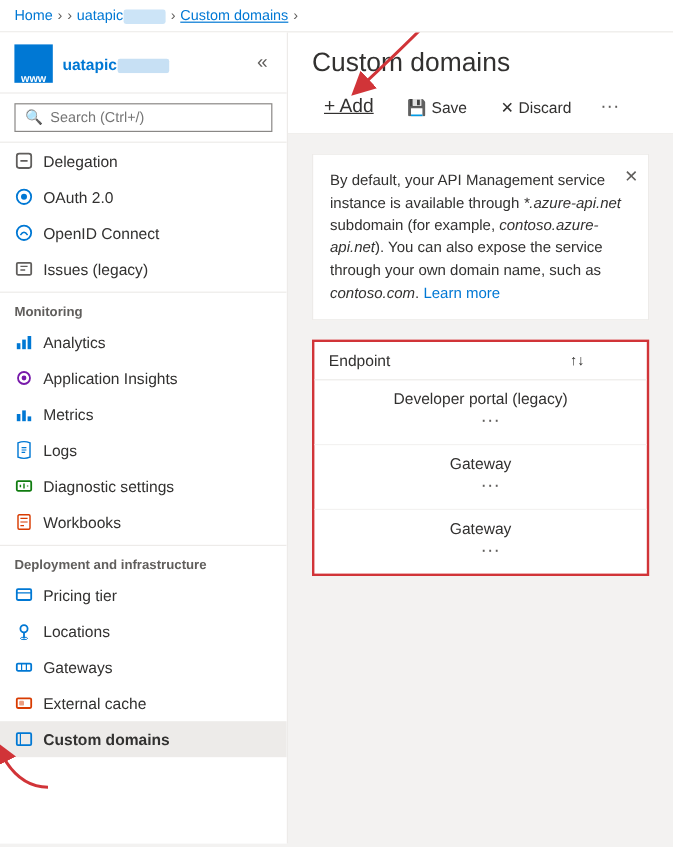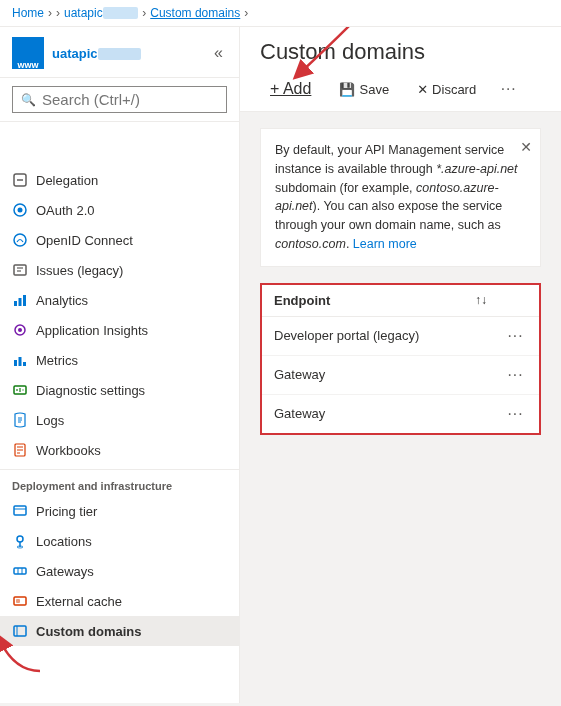--- a/index.html
+++ b/index.html
@@ -87,30 +87,29 @@
       display: flex;
       align-items: center;
       border: 1px solid #8a8886;
       padding: 4px 8px;
       gap: 6px;
       background: #fff;
     }
     .search-input-wrapper input {
       border: none;
       outline: none;
-      font-size: 15px;
+      font-size: 12px;
       color: #605e5c;
       width: 100%;
     }
     .search-icon { color: #605e5c; font-size: 12px; }
 
     .sidebar-scroll {
       overflow-y: auto;
       flex: 1;
-      margin-top: 43px;
     }
 
     .sidebar-item {
       display: flex;
       align-items: center;
       gap: 8px;
       padding: 7px 12px;
       cursor: pointer;
       color: #323130;
       font-size: 13px;
@@ -205,37 +204,38 @@
     .table-container {
       background: #fff;
       border: 2px solid #d13438;
       font-size: 13px;
     }
     .table-header {
       display: flex;
       align-items: center;
       padding: 8px 12px;
       border-bottom: 1px solid #edebe9;
-      font-weight: 700;
+      font-weight: 400;
       color: #323130;
     }
     .table-header .col-endpoint { flex: 1; }
     .table-header .col-sort {
       display: flex;
       align-items: center;
       gap: 2px;
       color: #323130;
     }
     .table-header .col-actions { width: 40px; }
 
     .table-row {
       display: flex;
       align-items: center;
       padding: 8px 12px;
       border-bottom: 1px solid #f3f2f1;
+      flex-direction: column;
     }
     .table-row:last-child { border-bottom: none; }
     .table-row .col-endpoint { flex: 1; color: #323130; }
     .table-row .col-sort { width: 30px; }
     .table-row .col-actions {
       width: 40px;
       display: flex;
       align-items: center;
       justify-content: flex-end;
     }
@@ -317,20 +317,21 @@
         <div class="item-icon">
           <svg width="16" height="16" viewBox="0 0 16 16">
               <rect x="2" y="3" width="12" height="10" rx="1" fill="none" stroke="#605e5c" stroke-width="1.5"></rect>
               <line x1="5" y1="6" x2="11" y2="6" stroke="#605e5c" stroke-width="1.2"></line>
               <line x1="5" y1="9" x2="9" y2="9" stroke="#605e5c" stroke-width="1.2"></line>
             </svg>
         </div>
         <span>Issues (legacy)</span>
       </div>
 
+      <div class="sidebar-section-label">Monitoring</div>
 
       <div class="sidebar-item">
         <div class="item-icon">
           <svg width="16" height="16" viewBox="0 0 16 16">
               <rect x="2" y="9" width="3" height="5" fill="#0078d4"></rect>
               <rect x="6.5" y="6" width="3" height="8" fill="#0078d4"></rect>
               <rect x="11" y="3" width="3" height="11" fill="#0078d4"></rect>
             </svg>
         </div>
         <span>Analytics</span>
@@ -346,42 +347,42 @@
       </div>
       <div class="sidebar-item">
         <div class="item-icon">
           <svg width="16" height="16" viewBox="0 0 16 16">
               <rect x="2" y="8" width="3" height="6" fill="#0078d4"></rect>
               <rect x="6.5" y="5" width="3" height="9" fill="#0078d4"></rect>
               <rect x="11" y="10" width="3" height="4" fill="#0078d4"></rect>
             </svg>
         </div>
         <span>Metrics</span>
+      </div>
+      <div class="sidebar-item">
+        <div class="item-icon">
+          <svg width="16" height="16" viewBox="0 0 16 16">
+              <path d="M3 2 Q8 0 13 2 L13 14 Q8 16 3 14 Z" fill="none" stroke="#0078d4" stroke-width="1.2"></path>
+              <line x1="6" y1="6" x2="10" y2="6" stroke="#0078d4" stroke-width="1"></line>
+              <line x1="6" y1="8" x2="10" y2="8" stroke="#0078d4" stroke-width="1"></line>
+              <line x1="6" y1="10" x2="9" y2="10" stroke="#0078d4" stroke-width="1"></line>
+            </svg>
+        </div>
+        <span>Logs</span>
       </div>
       <div class="sidebar-item">
         <div class="item-icon">
           <svg width="16" height="16" viewBox="0 0 16 16">
               <rect x="2" y="4" width="12" height="8" rx="1" fill="none" stroke="#107c10" stroke-width="1.5"></rect>
               <line x1="5" y1="7" x2="5" y2="9" stroke="#107c10" stroke-width="1.2"></line>
               <line x1="8" y1="6" x2="8" y2="10" stroke="#107c10" stroke-width="1.2"></line>
               <line x1="11" y1="7.5" x2="11" y2="8.5" stroke="#107c10" stroke-width="1.2"></line>
             </svg>
         </div>
         <span>Diagnostic settings</span>
-      </div>
-      <div class="sidebar-item">
-        <div class="item-icon">
-          <svg width="16" height="16" viewBox="0 0 16 16">
-              <path d="M3 2 Q8 0 13 2 L13 14 Q8 16 3 14 Z" fill="none" stroke="#0078d4" stroke-width="1.2"></path>
-              <line x1="6" y1="6" x2="10" y2="6" stroke="#0078d4" stroke-width="1"></line>
-              <line x1="6" y1="8" x2="10" y2="8" stroke="#0078d4" stroke-width="1"></line>
-              <line x1="6" y1="10" x2="9" y2="10" stroke="#0078d4" stroke-width="1"></line>
-            </svg>
-        </div>
-        <span>Logs</span>
       </div>
       <div class="sidebar-item">
         <div class="item-icon">
           <svg width="16" height="16" viewBox="0 0 16 16">
               <rect x="3" y="2" width="10" height="12" rx="1" fill="none" stroke="#d83b01" stroke-width="1.2"></rect>
               <line x1="5" y1="5" x2="11" y2="5" stroke="#d83b01" stroke-width="1"></line>
               <line x1="5" y1="8" x2="11" y2="8" stroke="#d83b01" stroke-width="1"></line>
               <line x1="5" y1="11" x2="8" y2="11" stroke="#d83b01" stroke-width="1"></line>
             </svg>
         </div>

